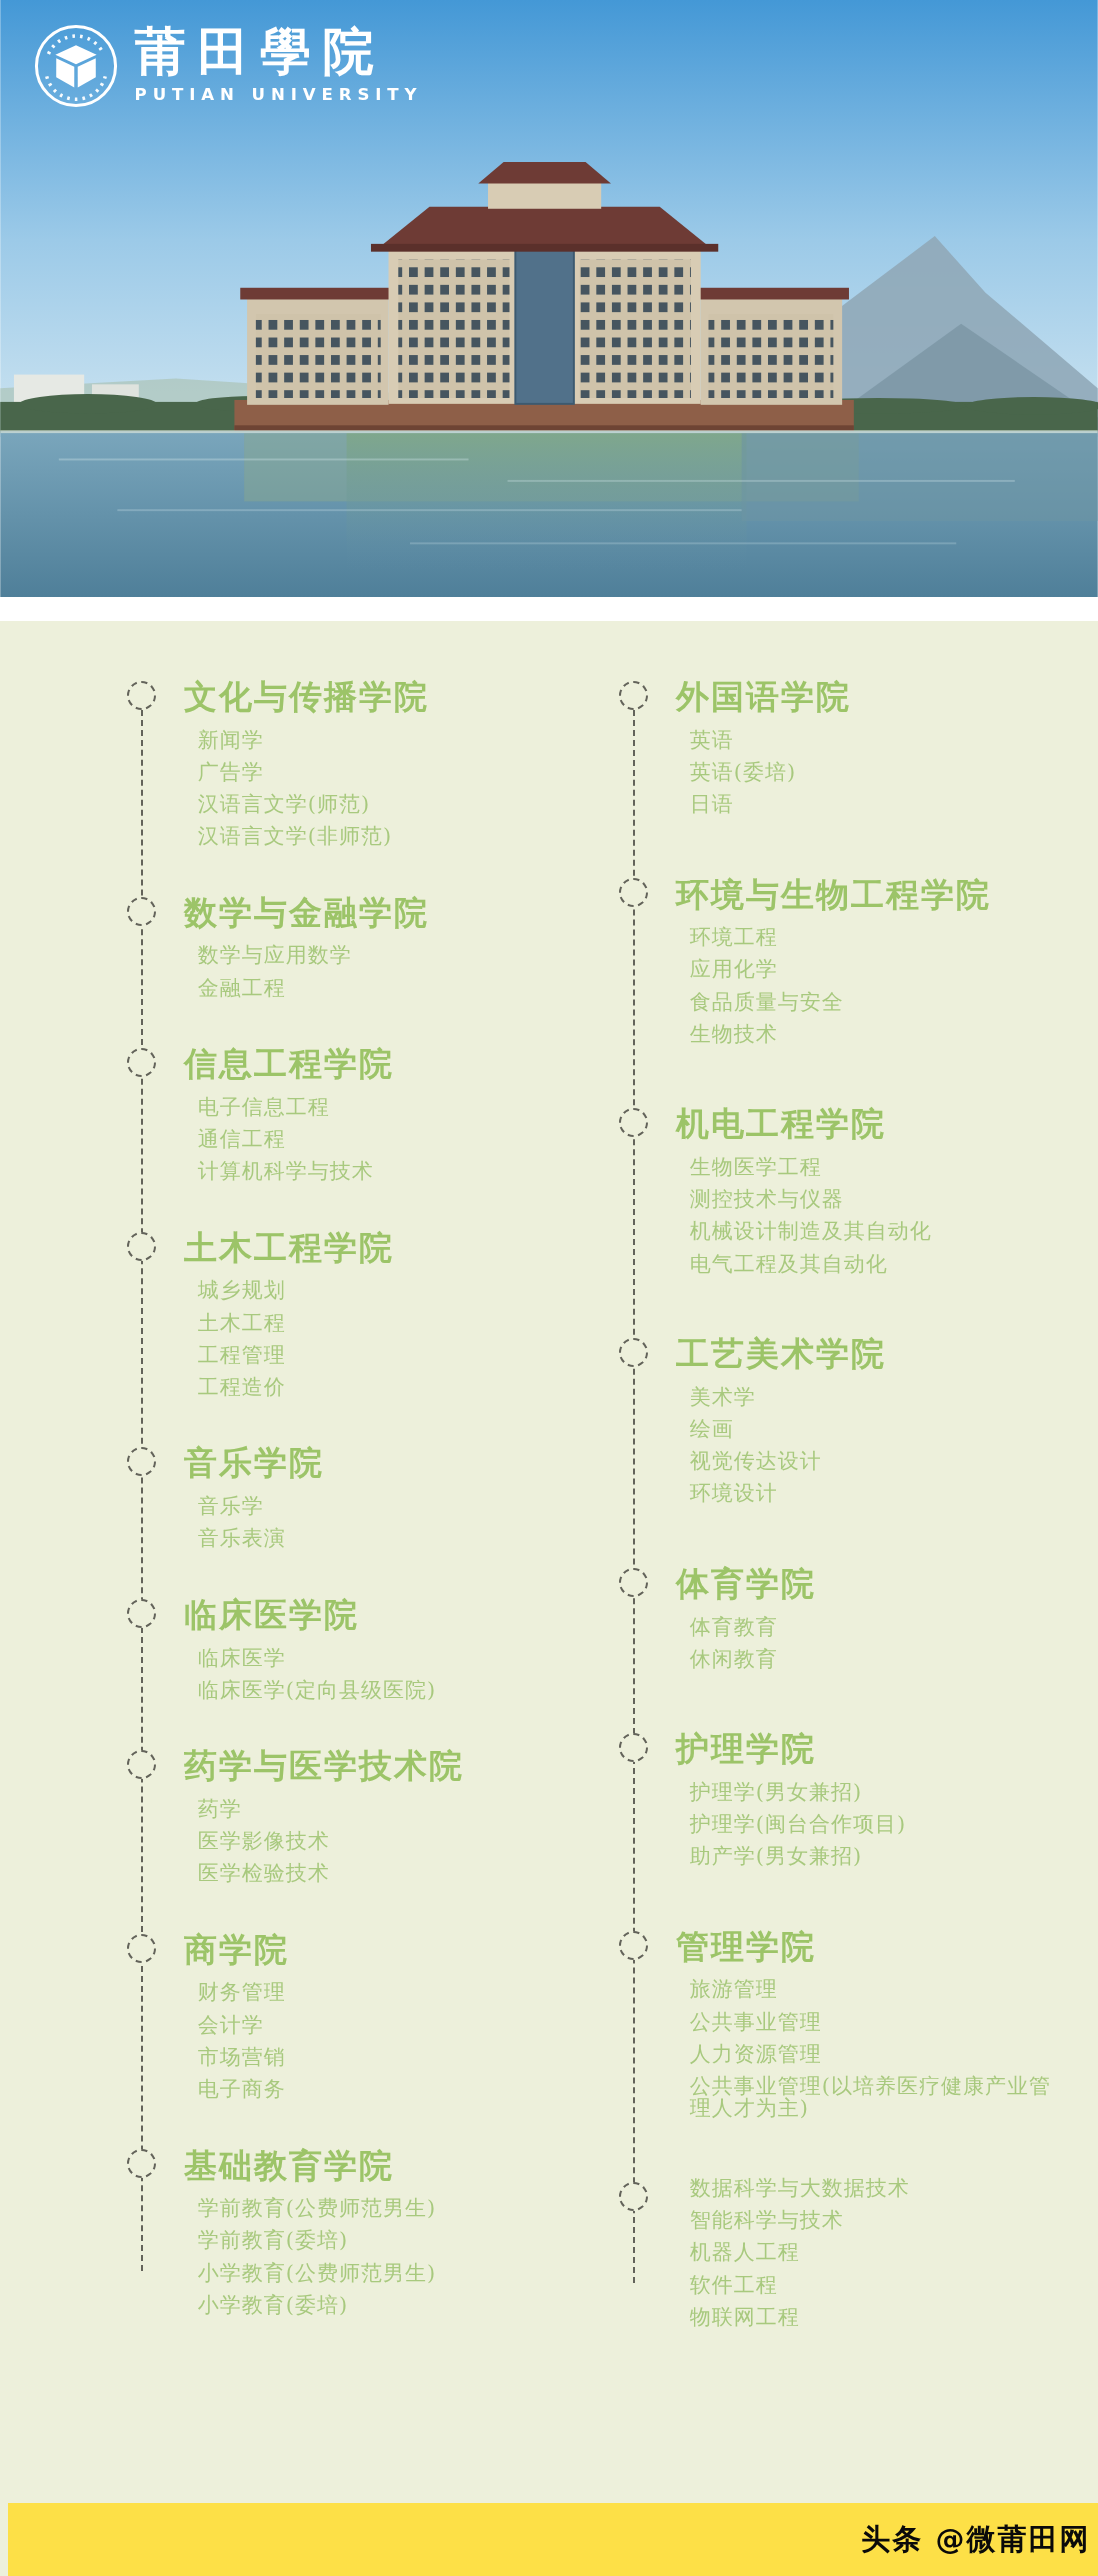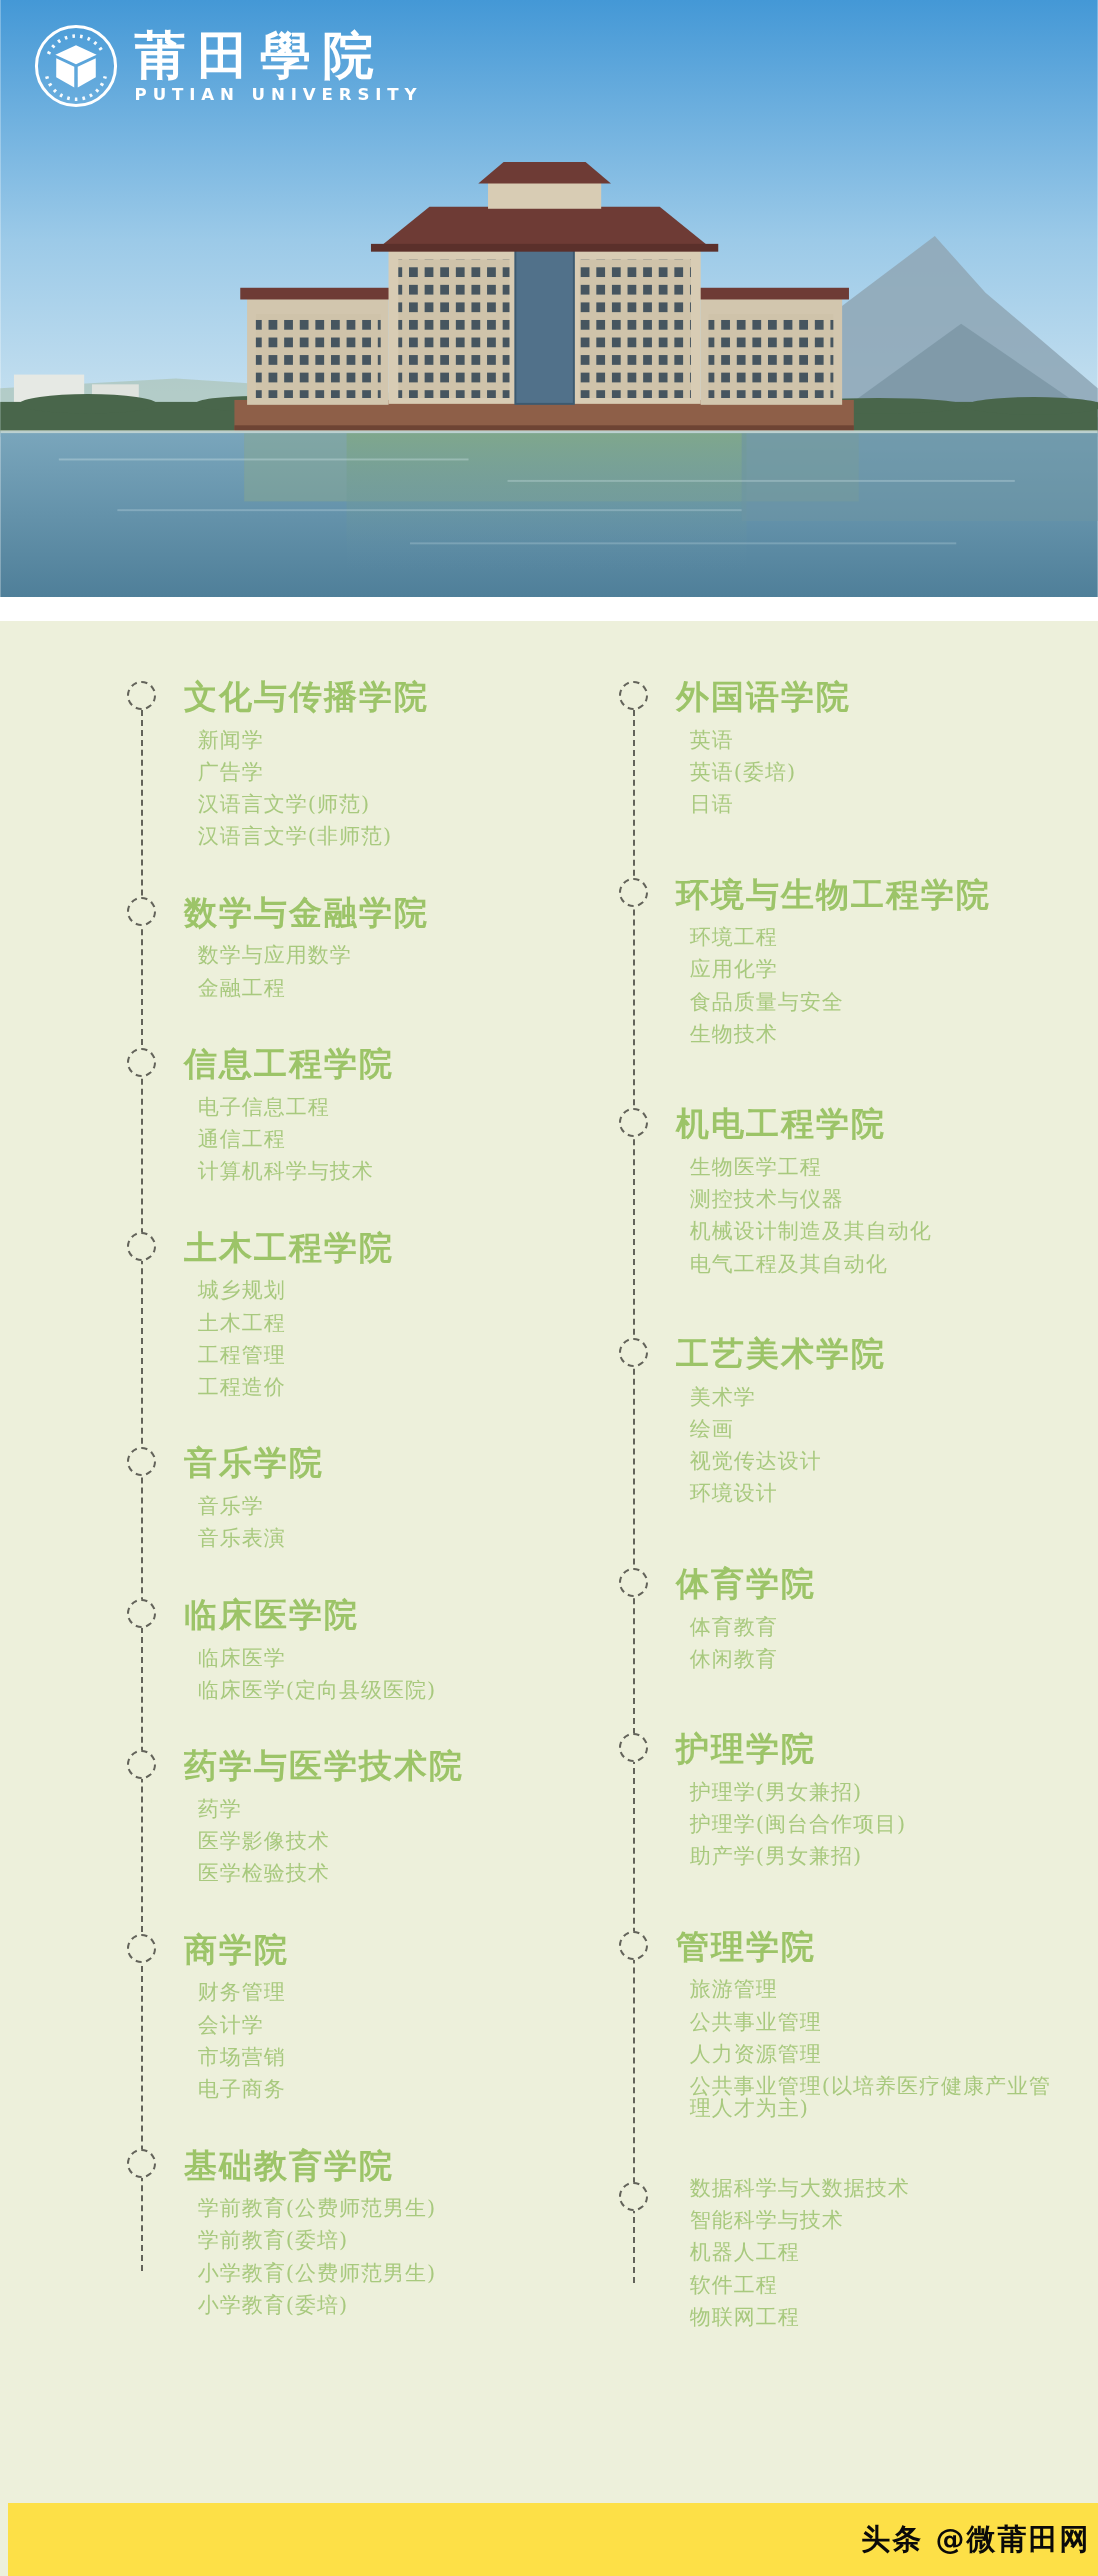--- a/index.html
+++ b/index.html
@@ -9,21 +9,21 @@
     font-family:"DejaVu Sans","Liberation Sans",sans-serif;
   }
   
   .photo{position:absolute;top:0;left:0;width:1098px;height:597px;overflow:hidden;}
   .photo svg{display:block;}
   
   .logo{position:absolute;top:23.4px;left:33px;display:flex;align-items:center;gap:15.6px;color:#ffffff;}
   .seal{flex:0 0 auto;}
   .logo-text{display:flex;flex-direction:column;}
   .logo-cn{
-    font-family:Liberation Sans, sans-serif;
+    font-family:Liberation Mono, monospace;
     font-size:51px;font-weight:700;letter-spacing:11.7px;line-height:55px;white-space:nowrap;
   }
   .logo-en{font-size:16.6px;font-weight:700;letter-spacing:5.9px;margin-top:2px;white-space:nowrap;}
   
   .panel{position:absolute;top:621px;left:0;width:1098px;height:2408px;background:#edf0db;}
   .timeline-col{position:absolute;top:56px;padding-left:59px;box-sizing:border-box;}
   .col1{left:125px;width:410px;}
   .col2{left:617px;width:435px;}
   .tl-line{
     position:absolute;left:15.6px;top:33px;bottom:45px;width:0;

